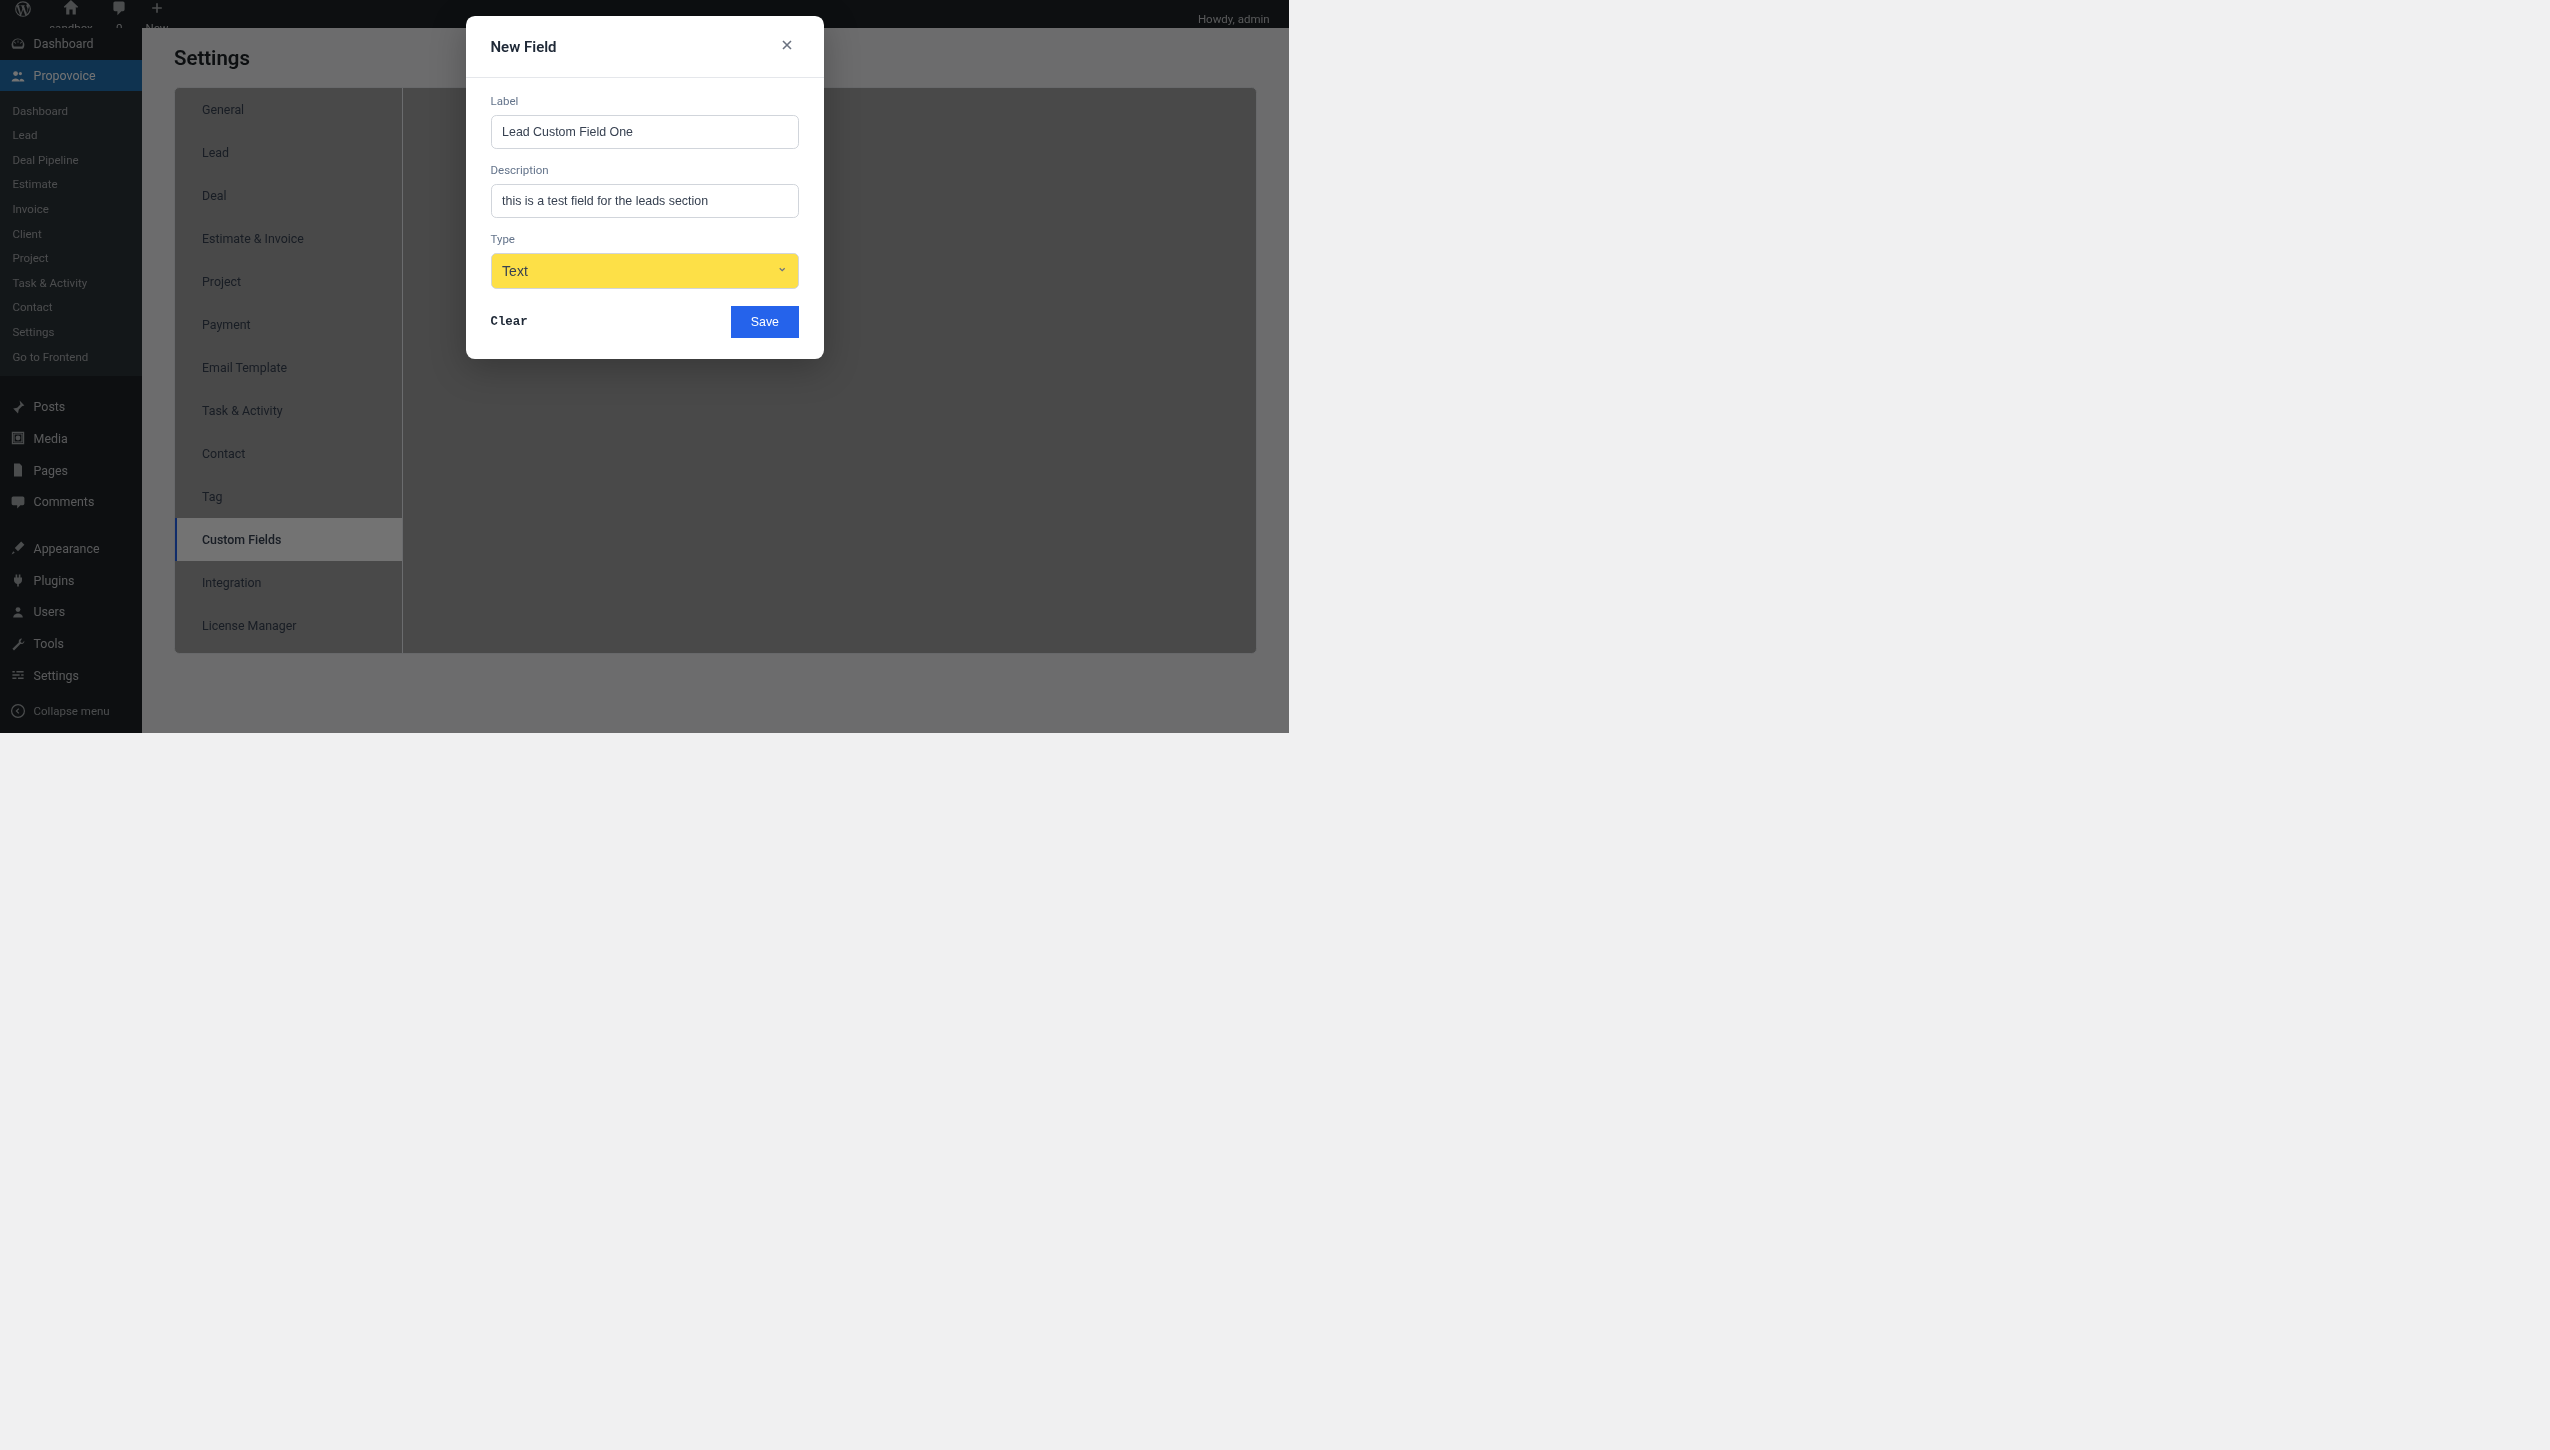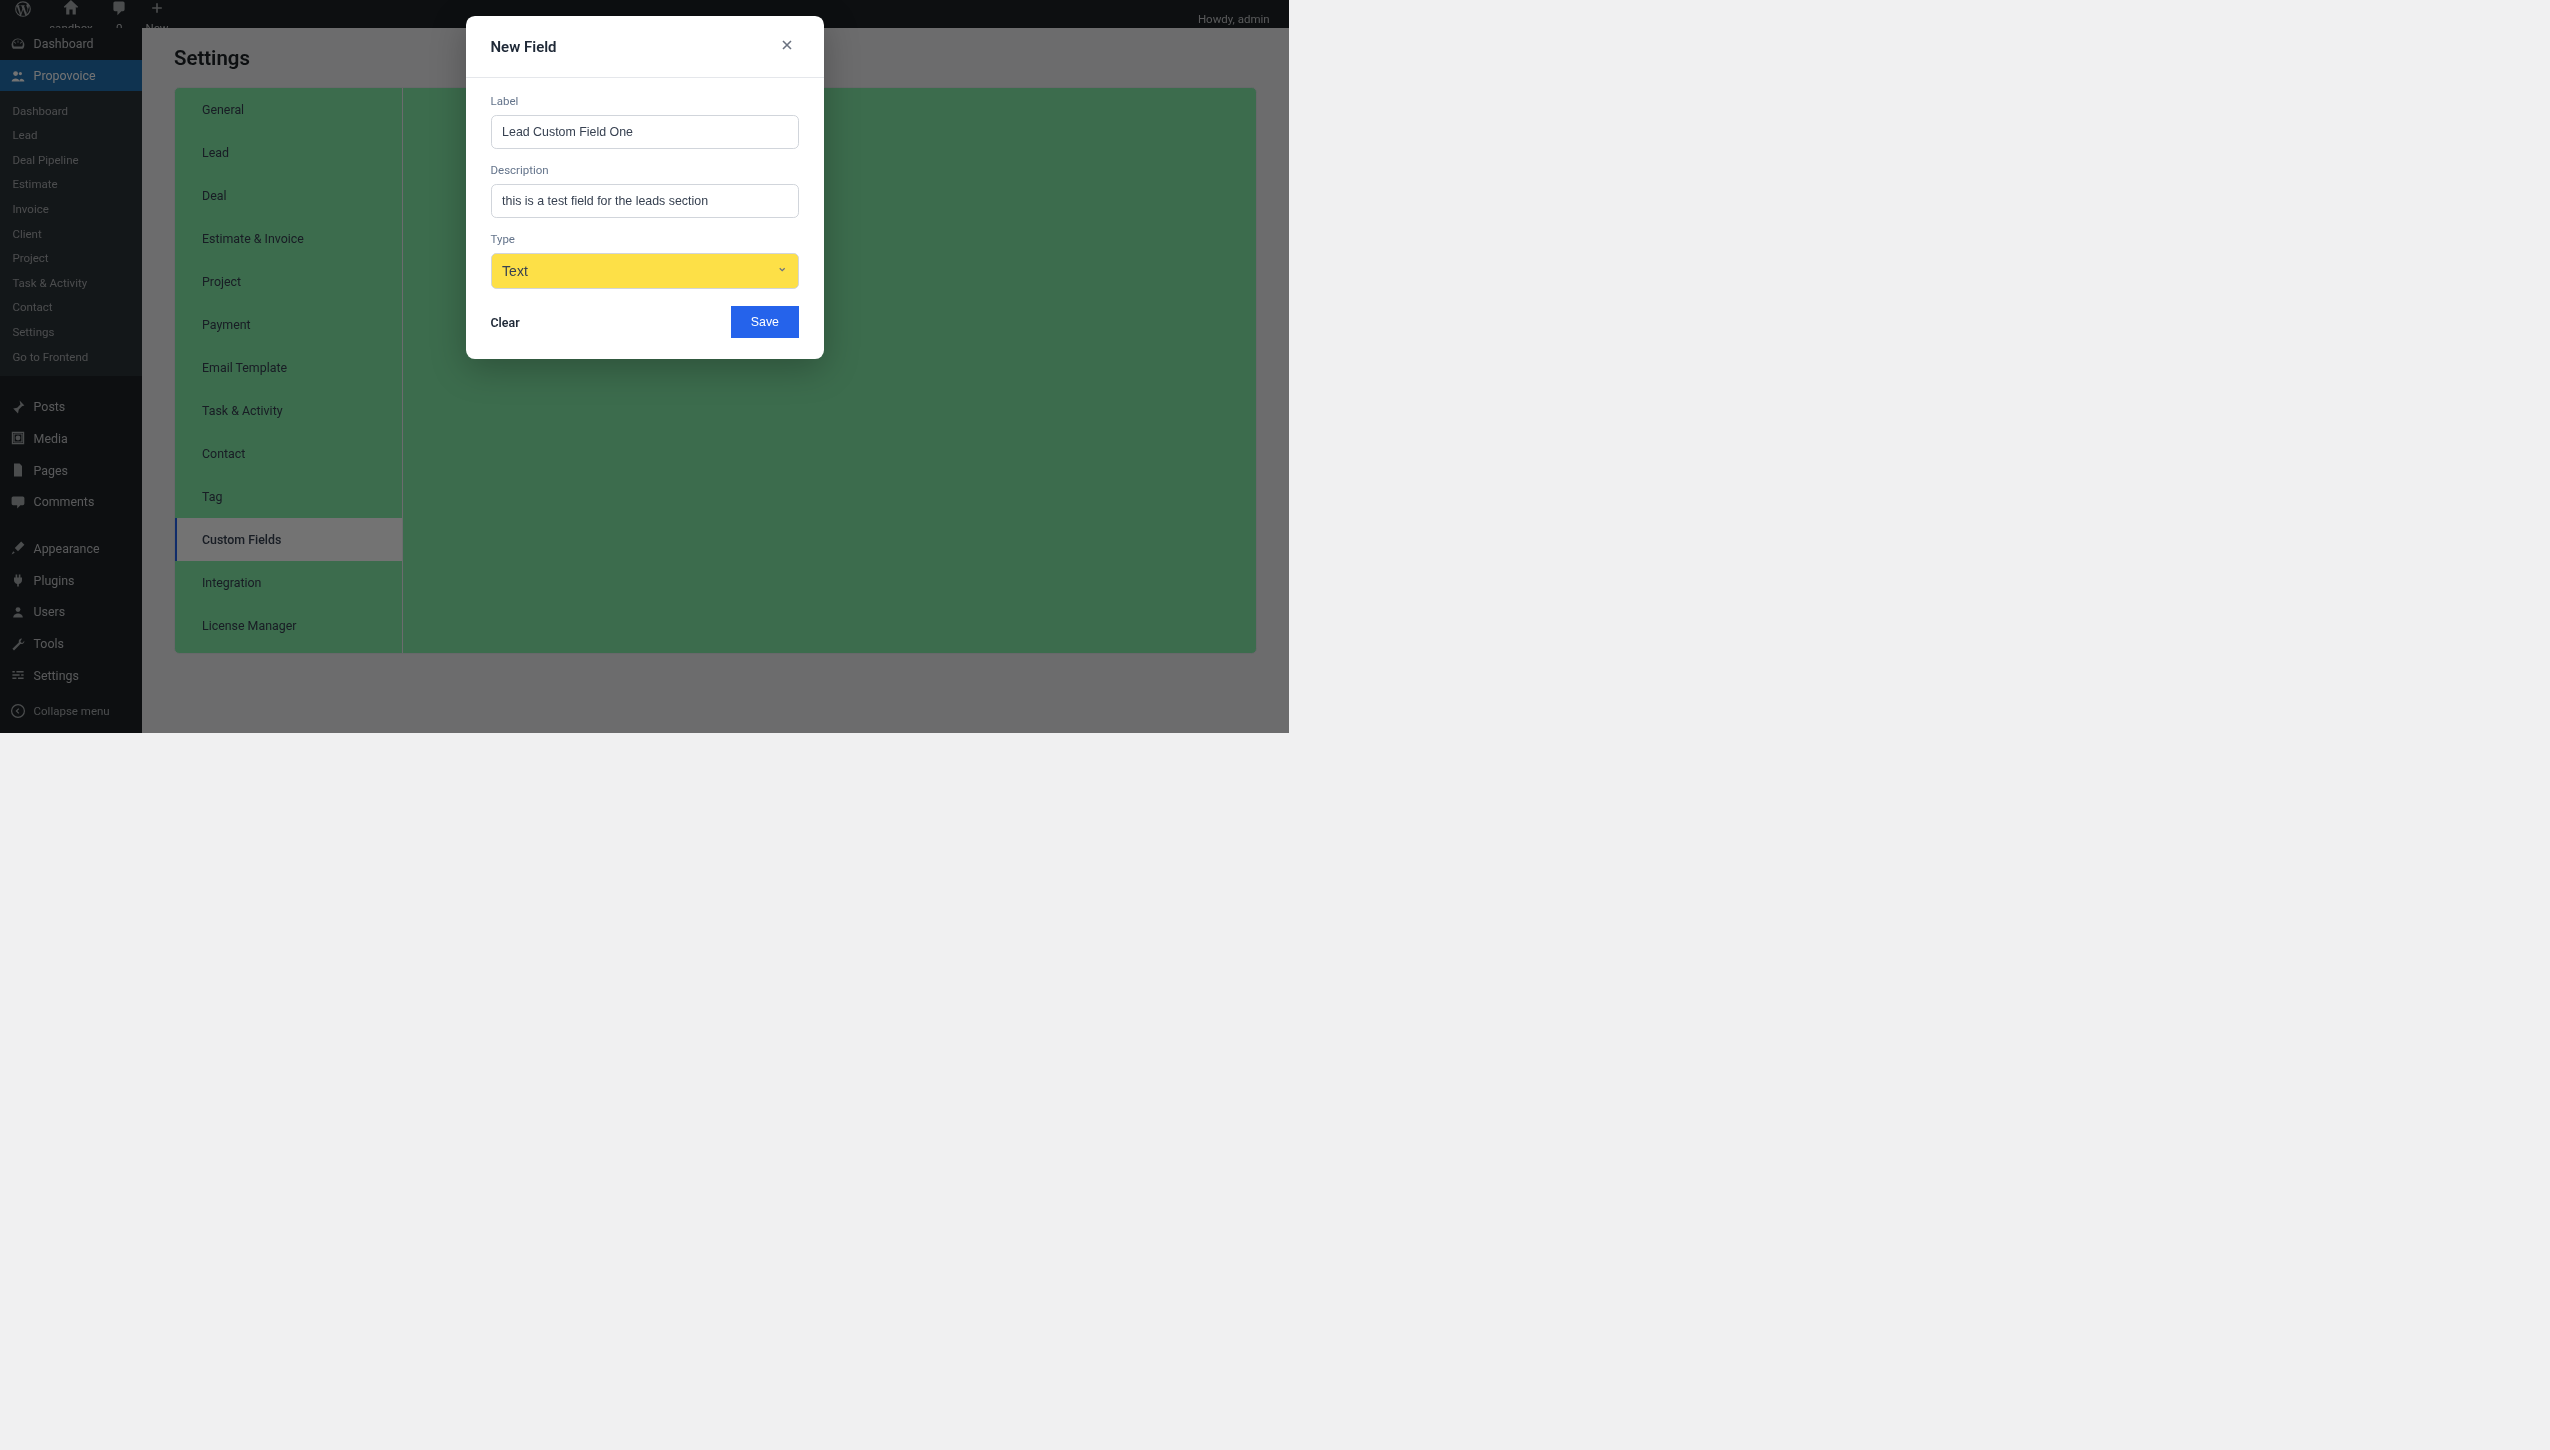--- a/index.html
+++ b/index.html
@@ -61,21 +61,21 @@
 
 .main {
   position:absolute; top:28px; left:142px; right:0; bottom:0;
   background: #f0f0f1;
   padding: 17.7px 32px;
   overflow:auto;
 }
 .page-title { font-size: 20.4px; font-weight: 600; color:#1d2327; margin-bottom: 17.7px; }
 
 .settings-card {
-  background:#86efac; border:0.9px solid #e5e7eb; border-radius:5.3px;
+  background:#a3a3a3; border:0.9px solid #e5e7eb; border-radius:5.3px;
   display:flex; min-height:567px;
 }
 .settings-tabs {
   width: 228px; border-right:0.9px solid #eef0f3;
 }
 .settings-tab {
   padding: 14px 25px; color:#374151; cursor:pointer; font-size:12.4px; border-left:2.7px solid transparent;
 }
 .settings-tab.active { border-left-color:#2563eb; background:#fff; font-weight:500; }
 .settings-body { flex:1; }
@@ -106,21 +106,21 @@
 .fld-select {
   width:100%; border:0.9px solid #d1d5db; border-radius:5.3px;
   padding: 8.9px 10.6px; font-size:14px; color:#374151; background:#fde047;
   appearance:none; -webkit-appearance:none;
   background-image: none;
   position:relative;
 }
 .select-wrap { position:relative; }
 .select-wrap .chev { position:absolute; right:10.6px; top:50%; transform:translateY(-50%); pointer-events:none; color:#6b7280; }
 .modal-actions { display:flex; align-items:center; justify-content:space-between; margin-top:17.7px; }
-.btn-clear { font-weight:600; color:#1f2937; cursor:pointer; font-size:12.4px; }
+.btn-clear { font-weight:600; color:#1f2937; cursor:pointer; font-size:12.4px;font-family:Liberation Mono, monospace; }
 .btn-save {
   background:#2563eb; color:#fff; border:none; border-radius:0;
   padding: 8.9px 19.5px; font-size:12.4px; font-weight:500; cursor:pointer;
 }
 </style>
 </head>
 <body>
 
 <div class="adminbar">
   <div class="adminbar-left">

